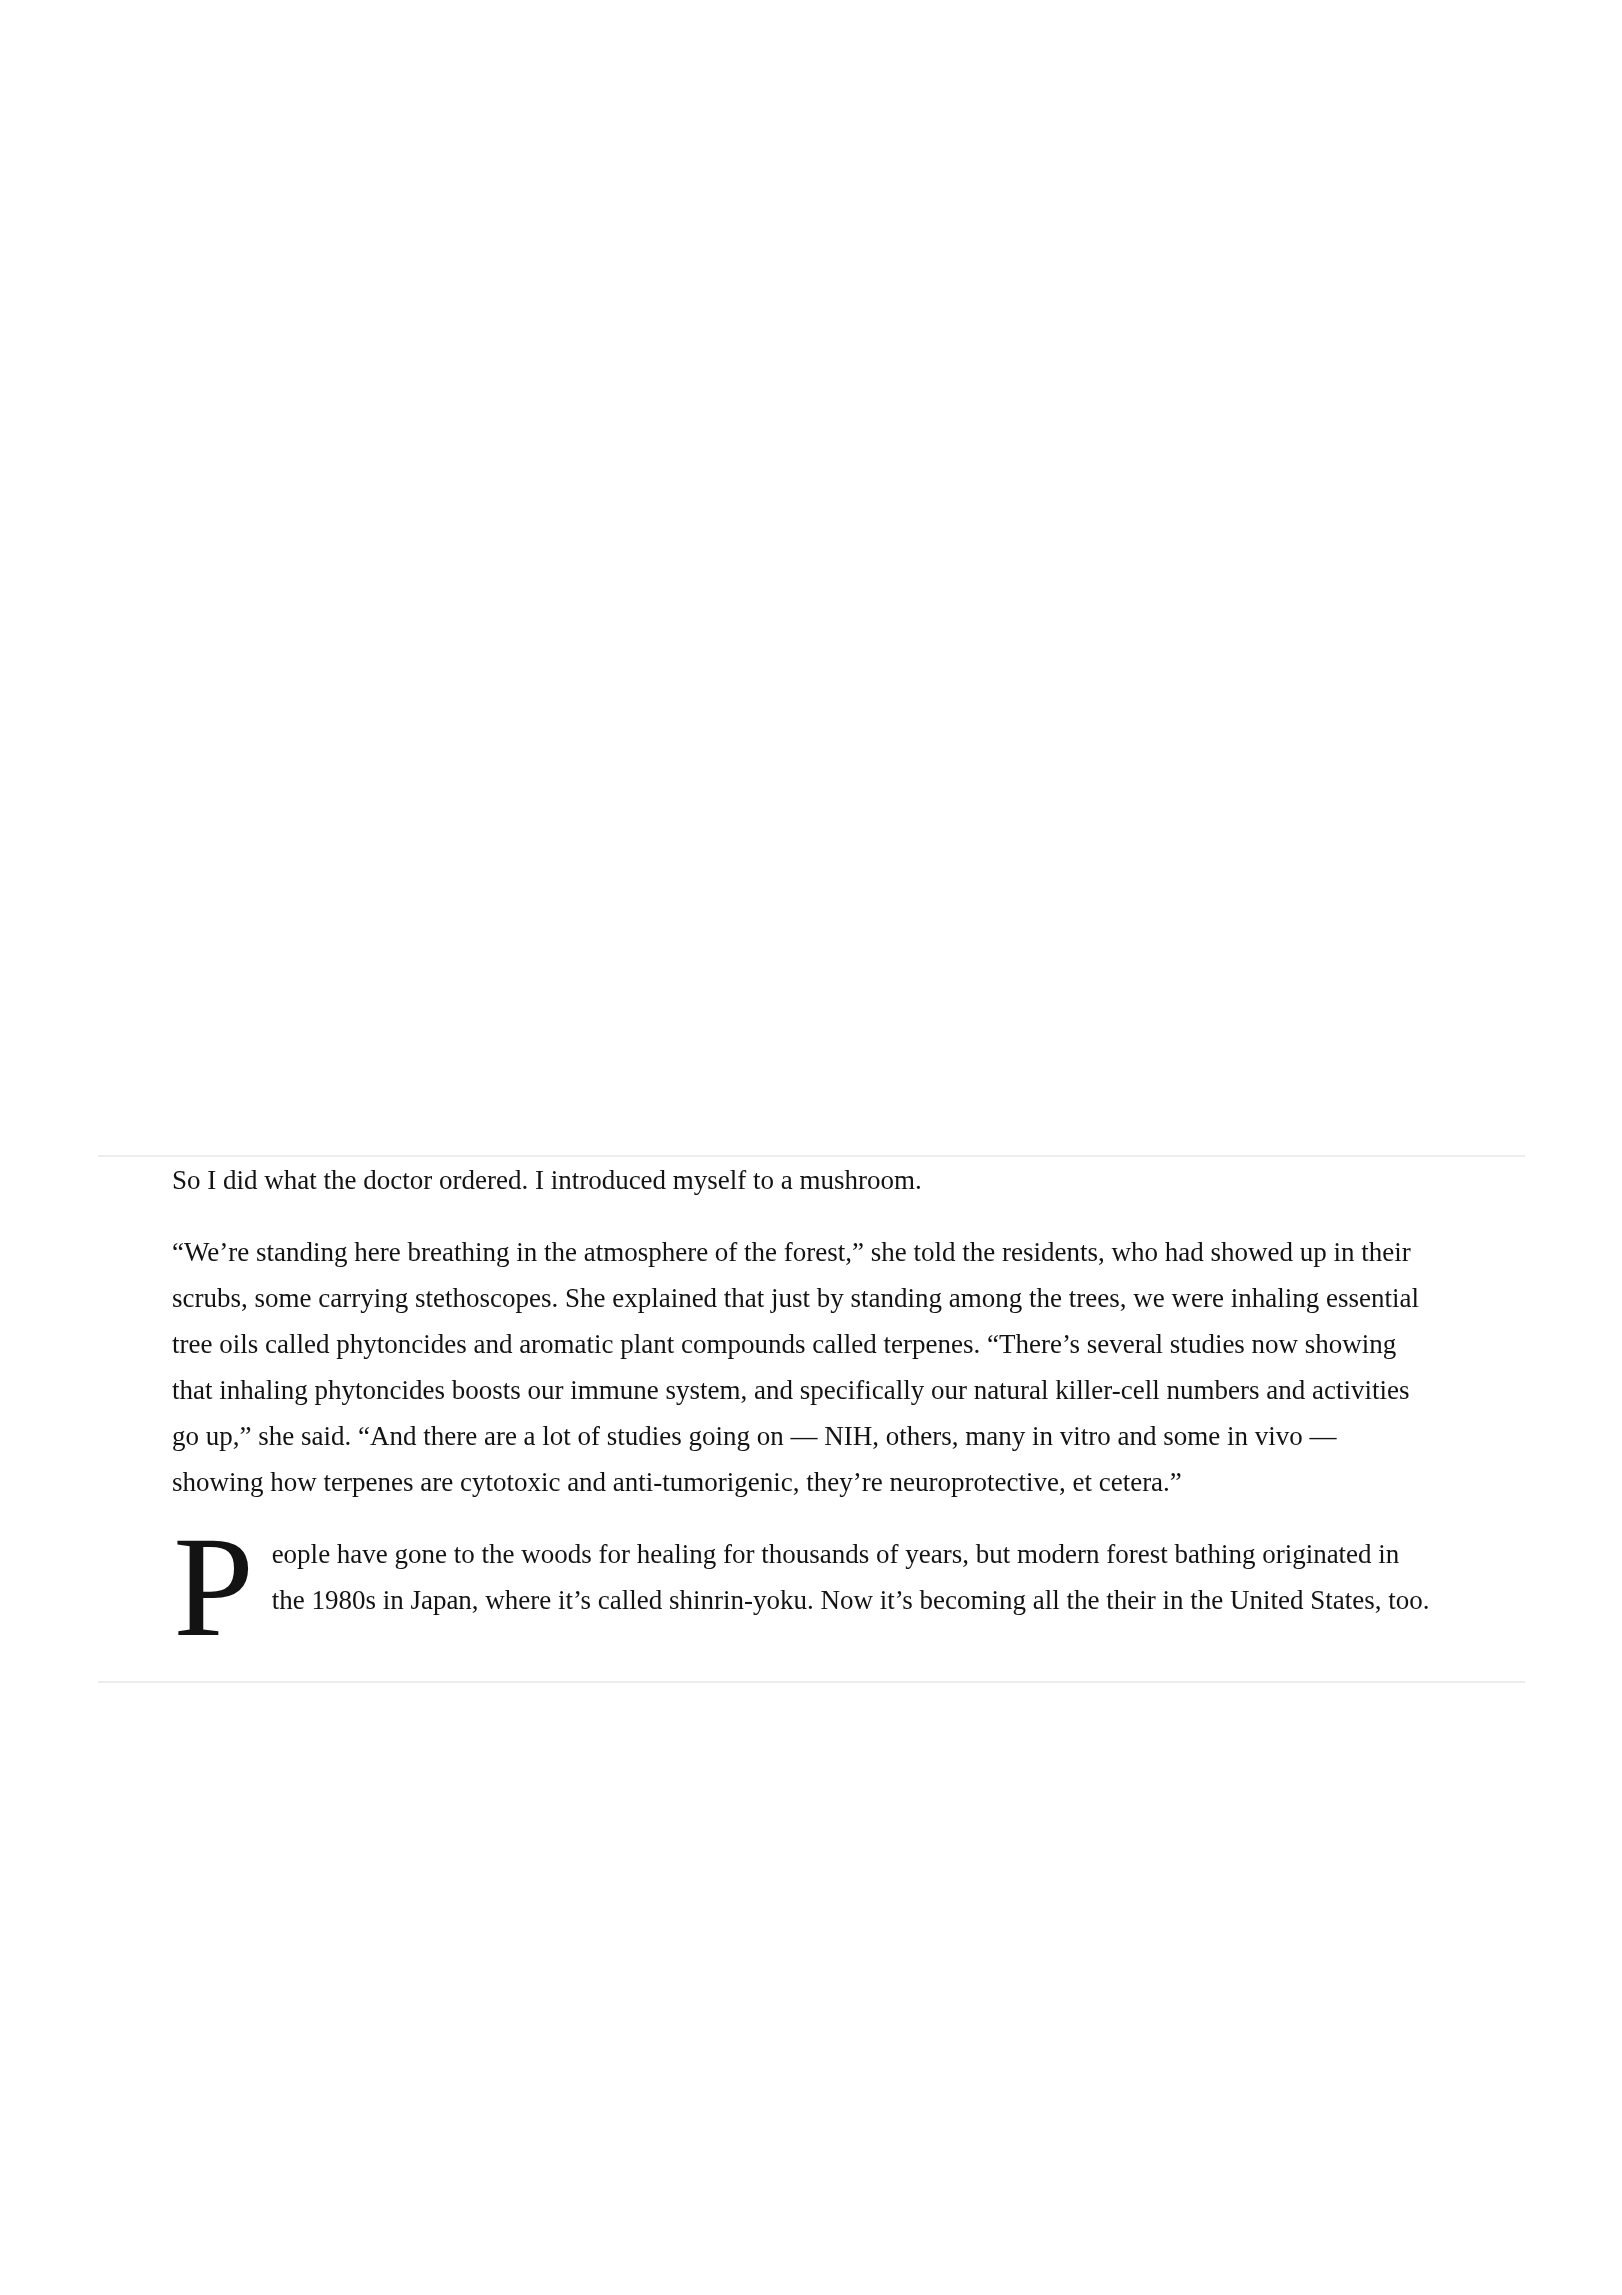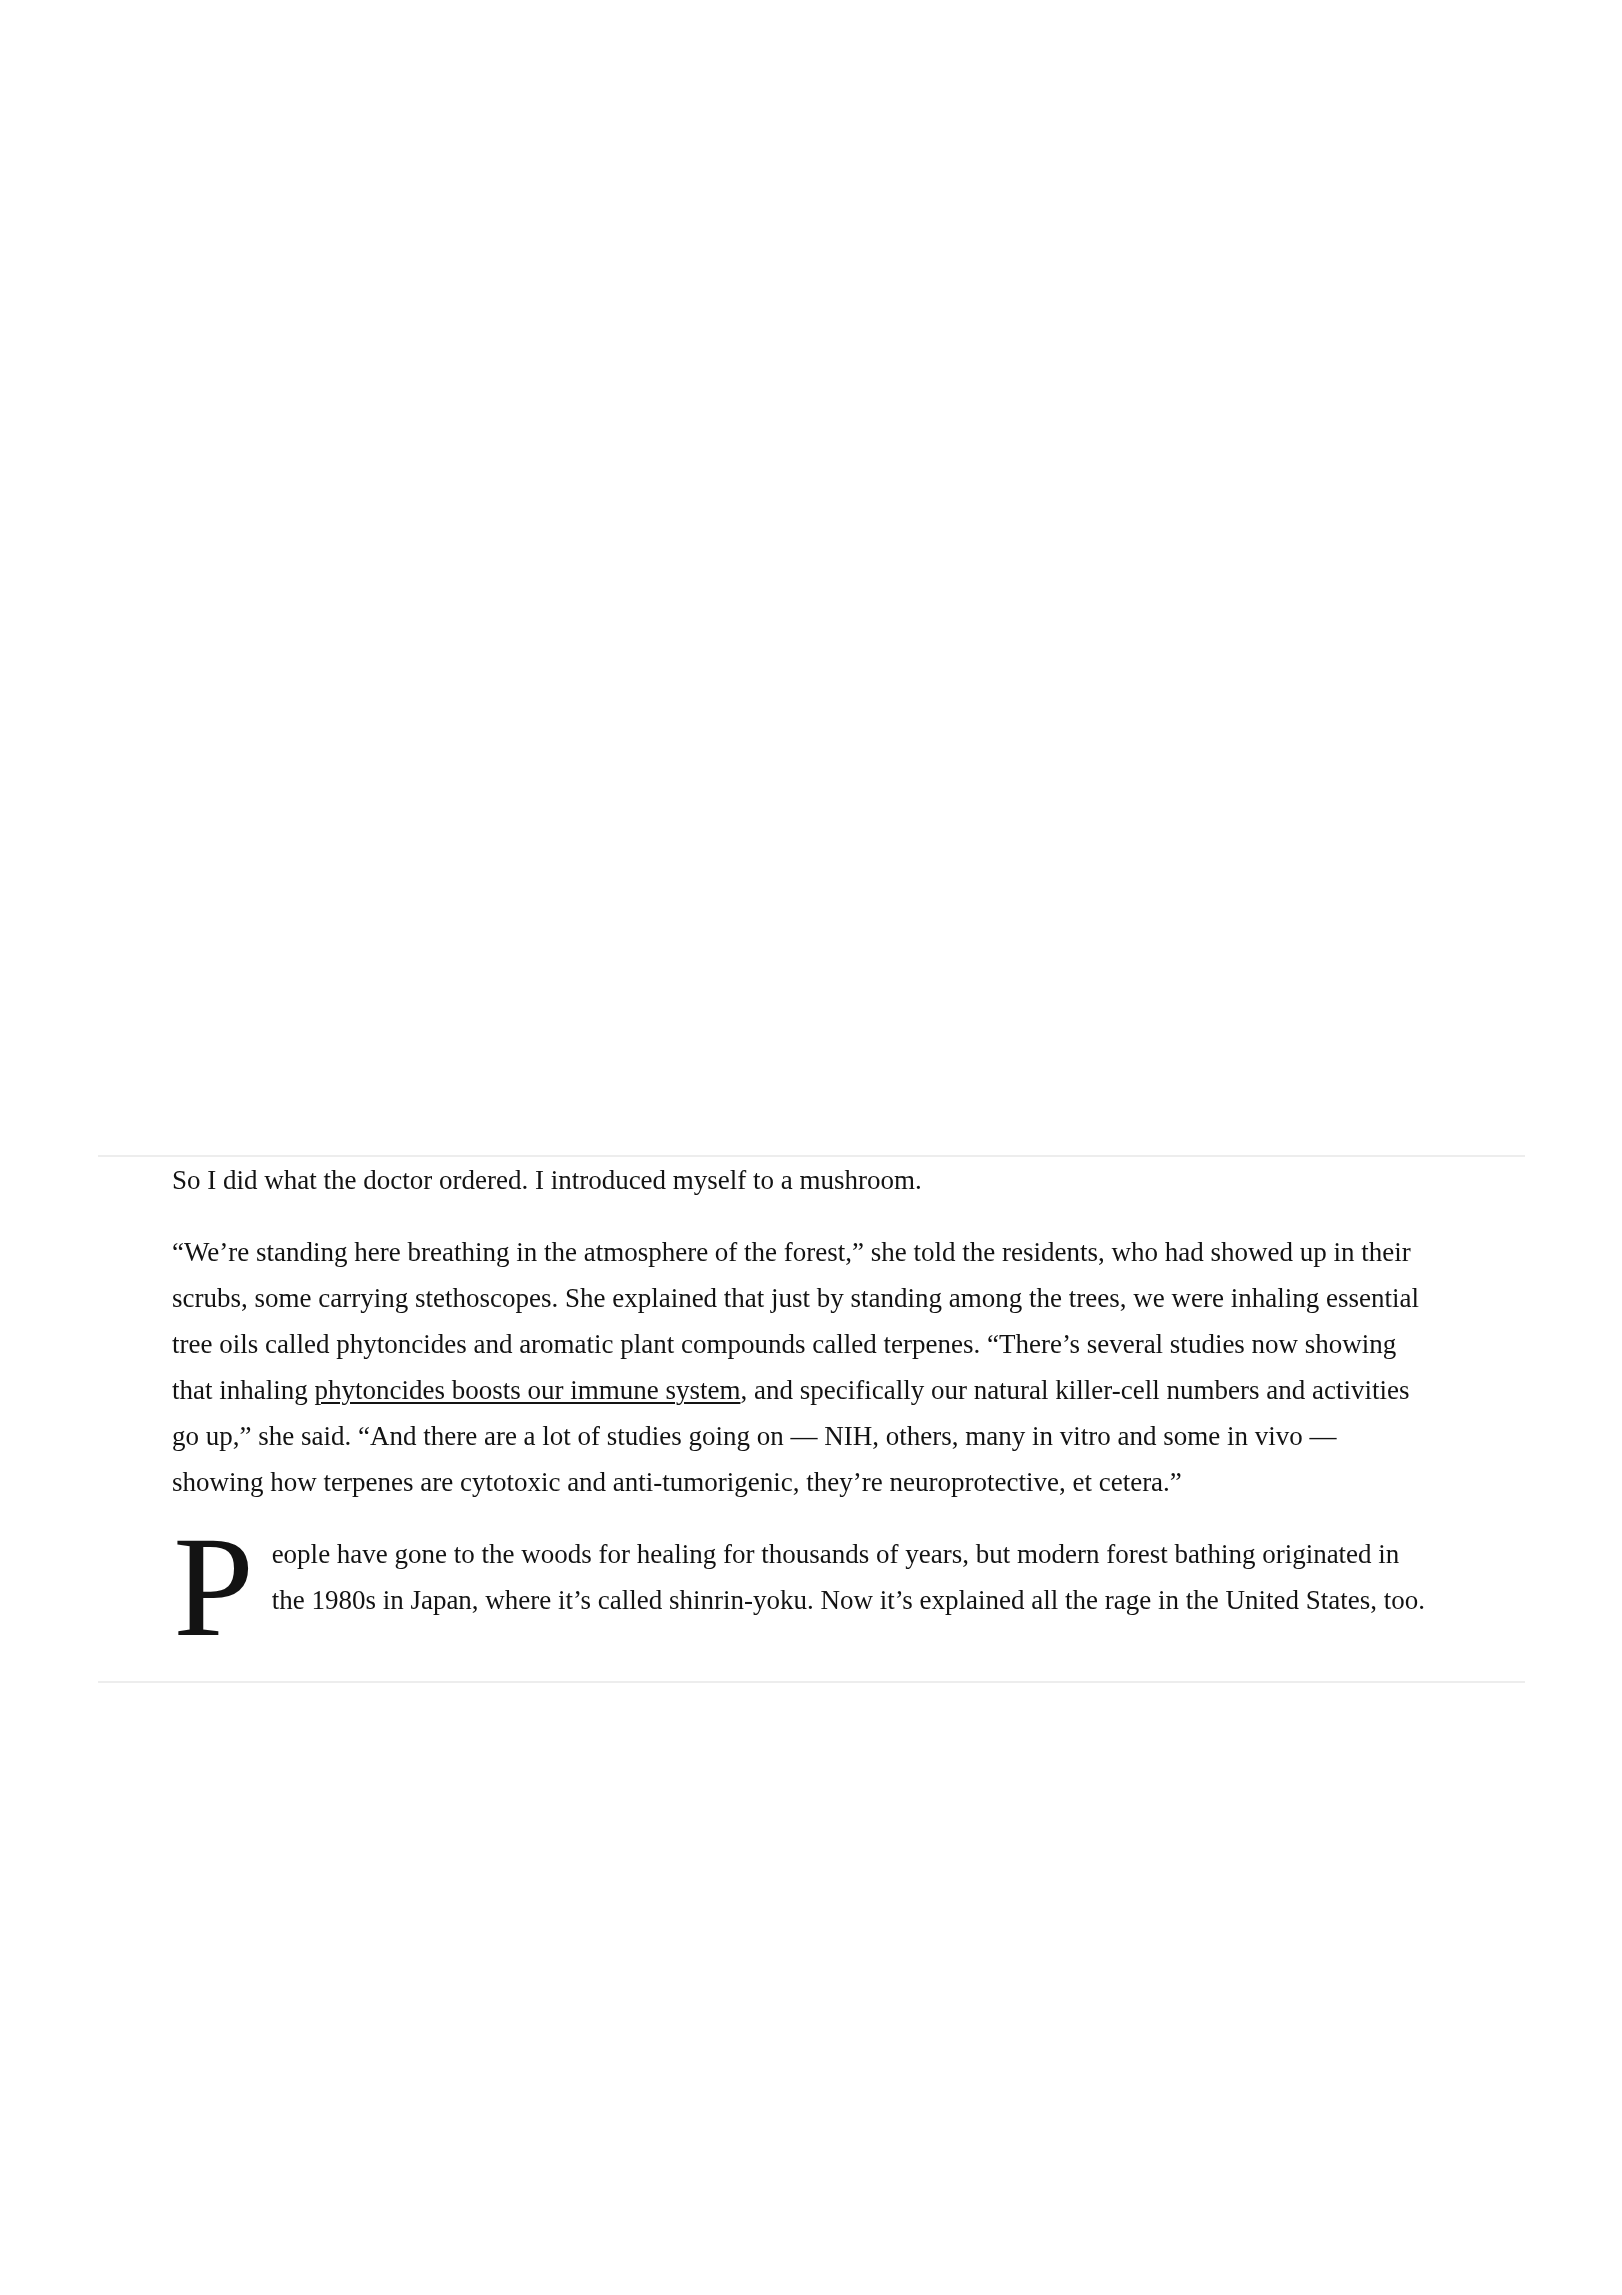--- a/index.html
+++ b/index.html
@@ -33,21 +33,20 @@
     padding-bottom: 58px;
   }
   .text-col p {
     margin: 26px 0 0 0;
   }
   .text-col p.first {
     margin-top: 0;
   }
   .body-link {
     color: inherit;
-    text-decoration: underline;
     text-decoration-thickness: 2px;
     text-underline-offset: 3.3px;
     cursor: pointer;
   }
   .dropcap {
     float: left;
     font-size: 145px;
     line-height: 111px;
     height: 111px;
     margin: 0 17.7px 0 1.3px;
@@ -58,17 +57,17 @@
 <body>
 
 <div class="article-section">
   <div class="rule"></div>
   <div class="text-col">
     <p class="first"><span>So I did what the doctor ordered. I introduced myself to a mushroom.</span></p>
 
     <p><span>“We’re standing here breathing in the atmosphere of the forest,” she told the residents, who had showed up in their scrubs, some carrying stethoscopes. She explained that just by standing among the trees, we were inhaling essential tree oils called phytoncides and aromatic plant compounds called terpenes. “There’s several studies now showing that inhaling </span><a class="body-link">phytoncides boosts our immune system</a><span>, and specifically our natural killer-cell numbers and activities go up,” she said. “And there are a lot of studies going on — NIH, others, many in vitro and some in vivo — showing how terpenes are cytotoxic and anti-tumorigenic, they’re neuroprotective, et cetera.”</span></p>
 
 
-    <p><span class="dropcap">P</span><span>eople have gone to the woods for healing for thousands of years, but modern forest bathing originated in the 1980s in Japan, where it’s called shinrin-yoku. Now it’s explained all the rage in the United States, too.</span></p>
+    <p><span class="dropcap">P</span><span>eople have gone to the woods for healing for thousands of years, but modern forest bathing originated in the 1980s in Japan, where it’s called shinrin-yoku. Now it’s becoming all the their in the United States, too.</span></p>
   </div>
   <div class="rule"></div>
 </div>
 
 
 </body></html>

